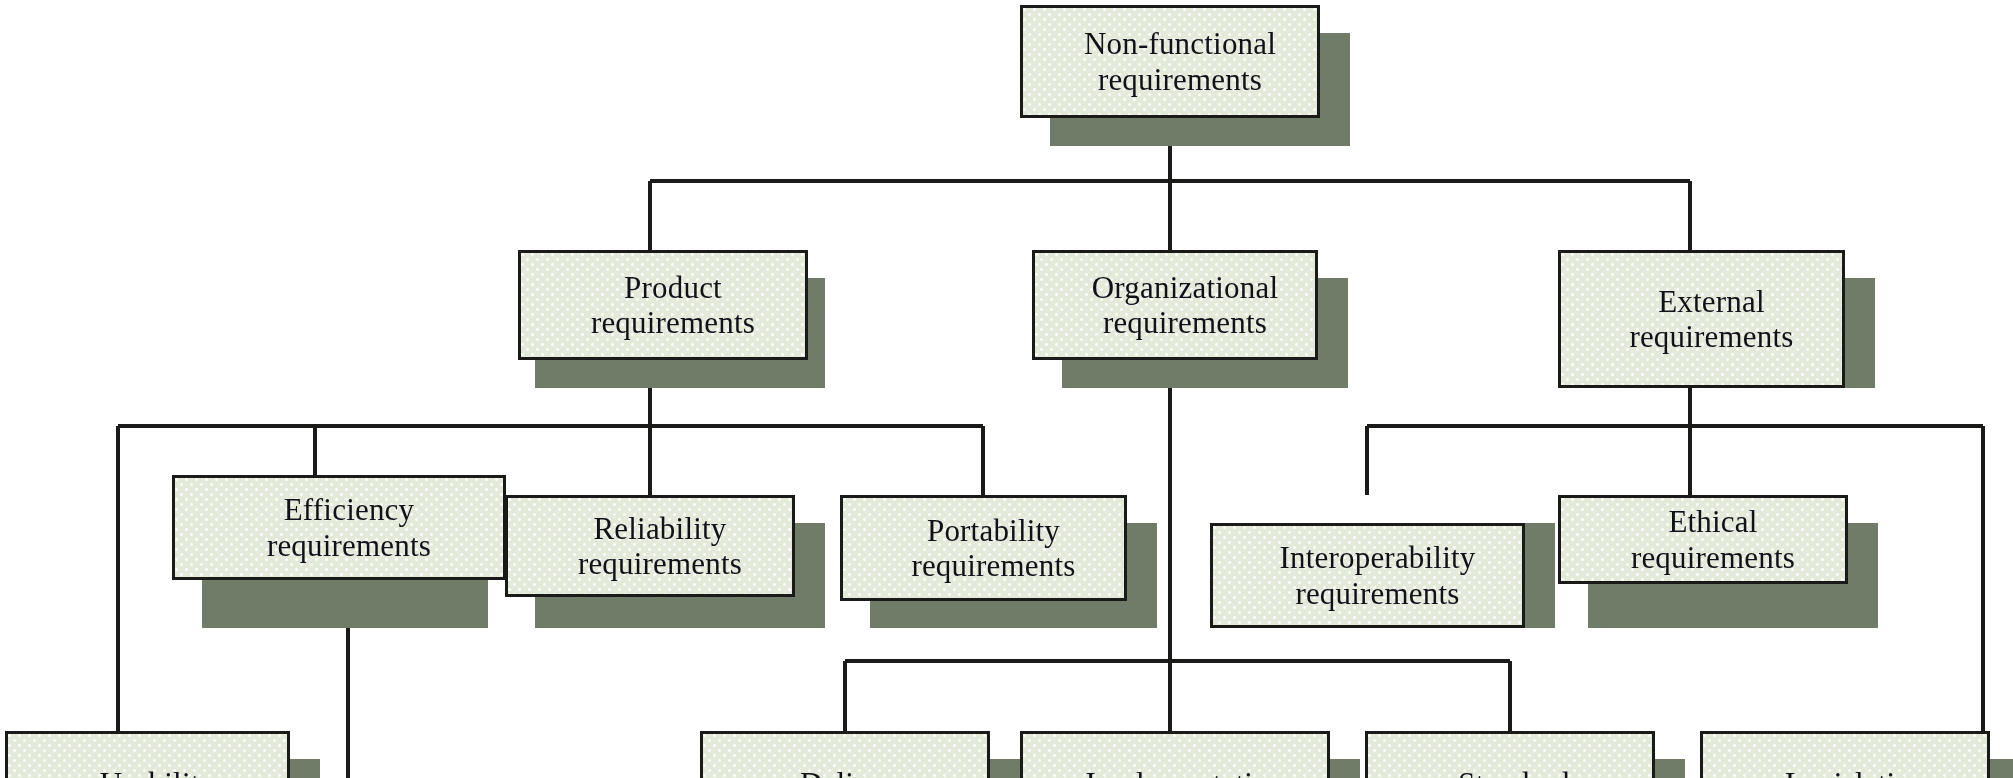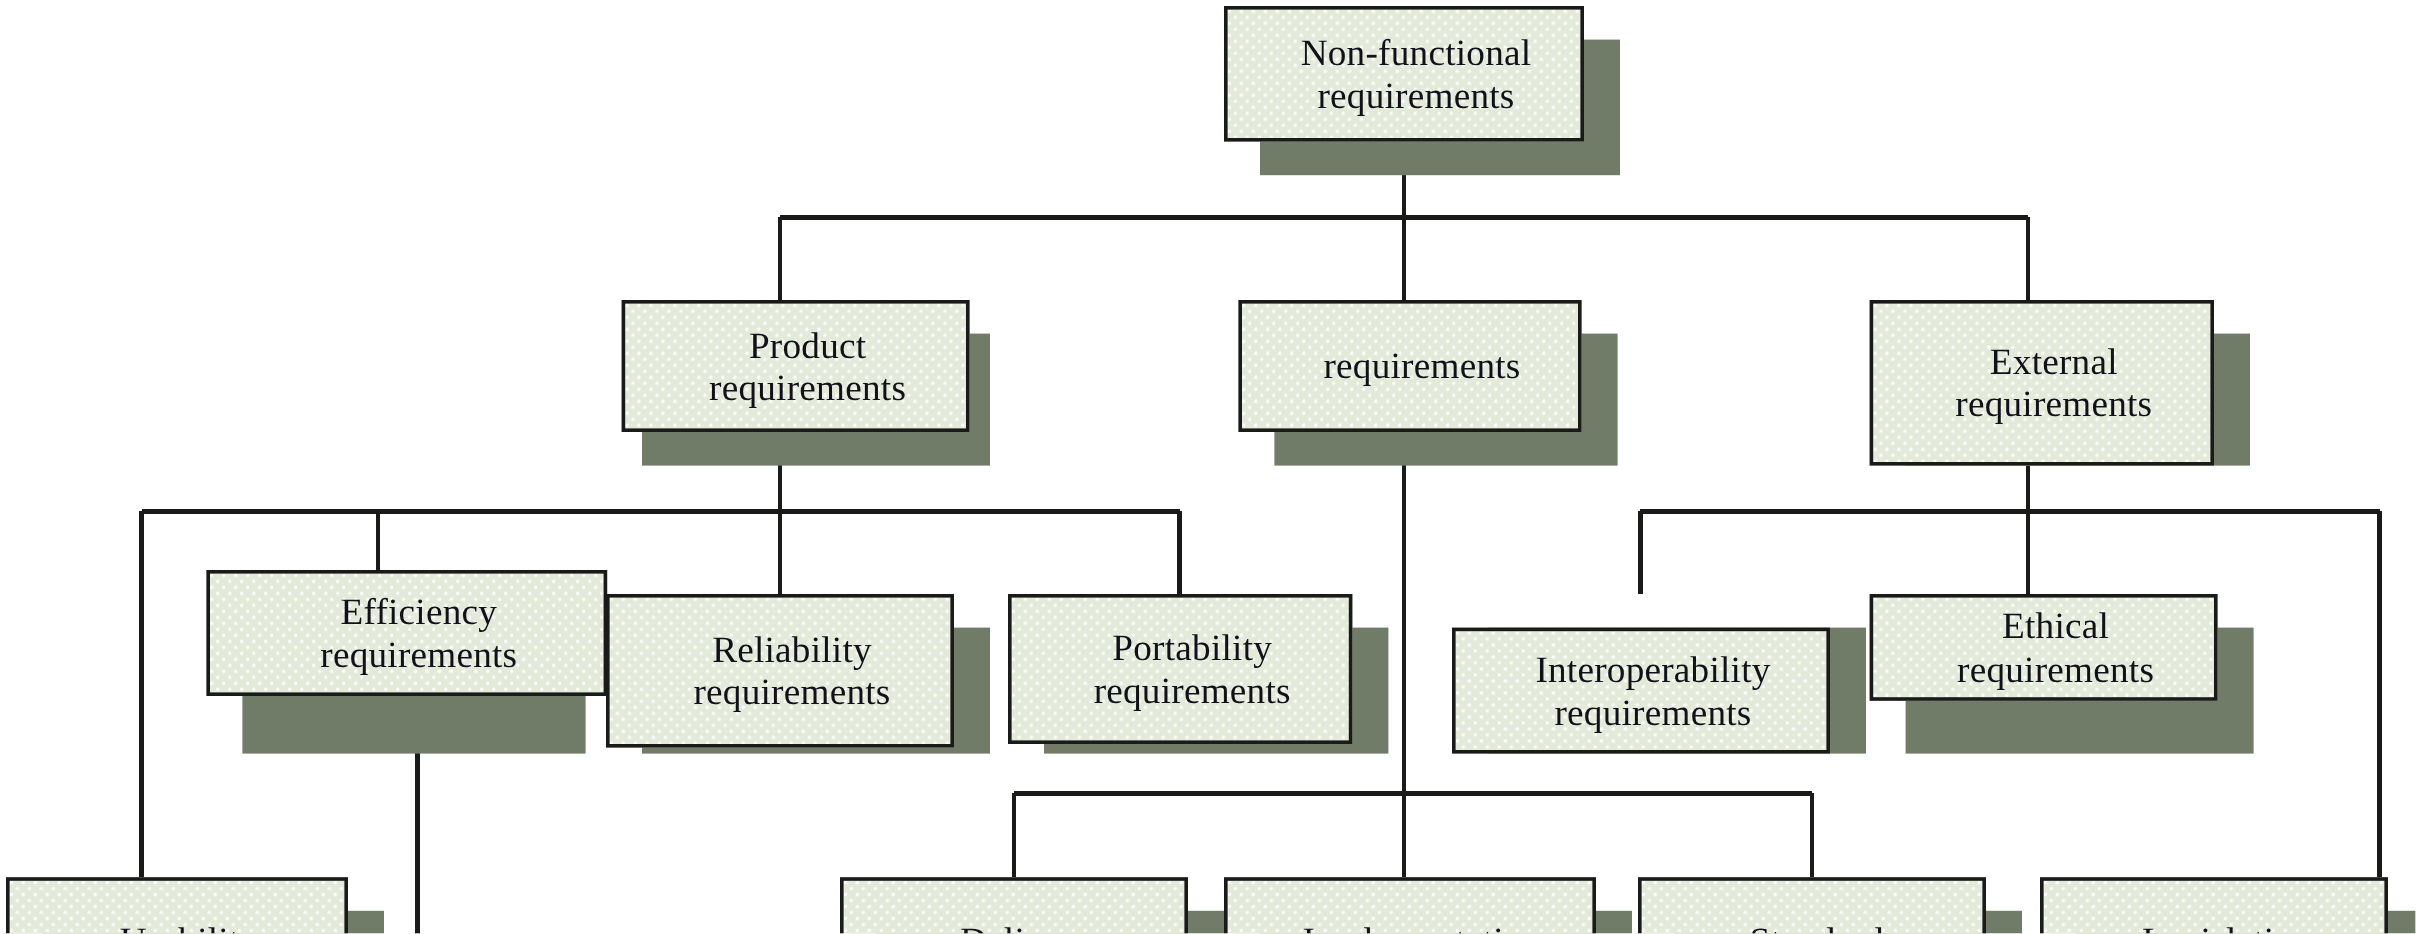--- a/index.html
+++ b/index.html
@@ -98,39 +98,40 @@
         <span class="node-line">Non-functional</span>
         <span class="node-line">requirements</span>
       </div>
       <div class="node-shadow" style="left: 535px; top: 278px; width: 290px; height: 110px;"></div>
       <div class="node" style="left: 505px; top: 250px; width: 290px; height: 110px; margin-left: 13px;">
         <span class="node-line">Product</span>
         <span class="node-line">requirements</span>
       </div>
       <div class="node-shadow" style="left: 1062px; top: 278px; width: 286px; height: 110px;"></div>
       <div class="node" style="left: 1032px; top: 250px; width: 286px; height: 110px;">
+        <span class="node-line">Organizational</span>
         <span class="node-line">requirements</span>
       </div>
       <div class="node-shadow" style="left: 1588px; top: 278px; width: 287px; height: 110px;"></div>
       <div class="node" style="left: 1558px; top: 250px; width: 287px; height: 138px;">
         <span class="node-line">External</span>
         <span class="node-line">requirements</span>
       </div>
       <div class="node-shadow" style="left: 202px; top: 523px; width: 286px; height: 105px;"></div>
       <div class="node" style="left: 172px; top: 475px; width: 334px; height: 105px;">
         <span class="node-line">Efficiency</span>
         <span class="node-line">requirements</span>
       </div>
       <div class="node-shadow" style="left: 535px; top: 523px; width: 290px; height: 105px;"></div>
-      <div class="node" style="left: 505px; top: 495px; width: 290px; height: 128px;">
+      <div class="node" style="left: 505px; top: 495px; width: 290px; height: 102px;">
         <span class="node-line">Reliability</span>
         <span class="node-line">requirements</span>
       </div>
       <div class="node-shadow" style="left: 870px; top: 523px; width: 287px; height: 105px;"></div>
-      <div class="node" style="left: 840px; top: 495px; width: 287px; height: 125px;">
+      <div class="node" style="left: 840px; top: 495px; width: 287px; height: 106px;">
         <span class="node-line">Portability</span>
         <span class="node-line">requirements</span>
       </div>
       <div class="node-shadow" style="left: 1240px; top: 523px; width: 315px; height: 105px;"></div>
       <div class="node" style="left: 1210px; top: 495px; width: 315px; height: 105px; margin-top: 28px;">
         <span class="node-line">Interoperability</span>
         <span class="node-line">requirements</span>
       </div>
       <div class="node-shadow" style="left: 1588px; top: 523px; width: 290px; height: 105px;"></div>
       <div class="node" style="left: 1558px; top: 495px; width: 290px; height: 89px;">

